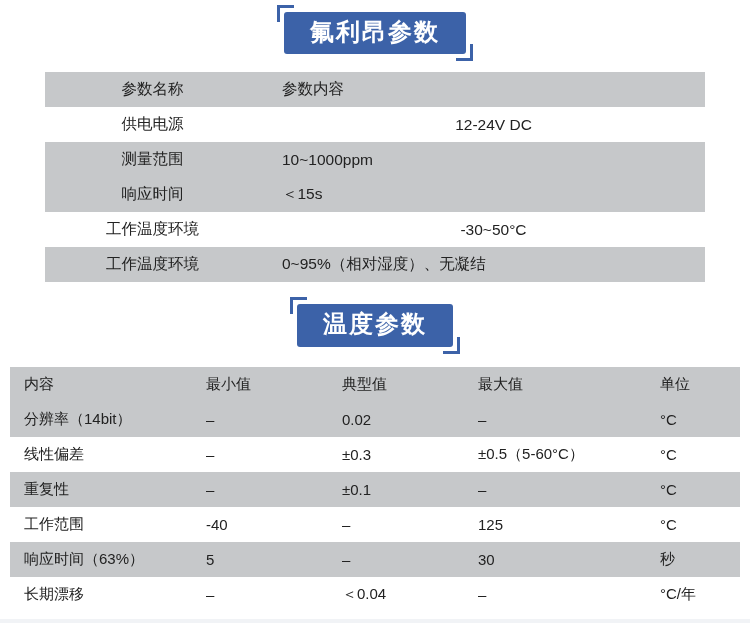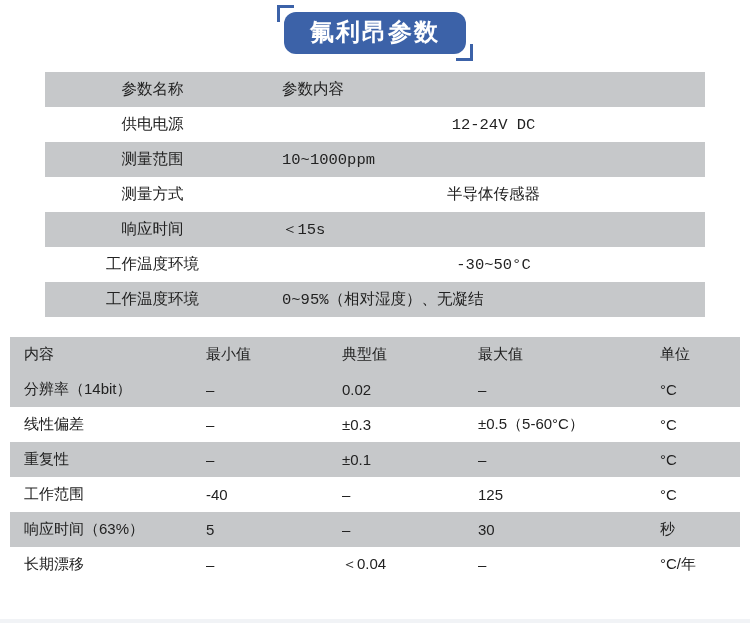--- a/index.html
+++ b/index.html
@@ -38,21 +38,21 @@
   .banner {
     display: inline-block;
     position: relative;
     background: #3c62a8;
     color: #ffffff;
     font-size: 24px;
     font-weight: bold;
     letter-spacing: 2px;
     padding: 7px 26px 9px 26px;
     line-height: 1.1;
-    border-radius: 12px;
+    border-radius: 3px;
   }
   .banner::before {
     content: "";
     position: absolute;
     left: -7px;
     top: -7px;
     width: 14px;
     height: 14px;
     border-left: 3px solid #3c62a8;
     border-top: 3px solid #3c62a8;
@@ -70,21 +70,20 @@
 
   .banner-1 { margin-top: 12px; }
   .banner-2 { margin-top: 22px; }
 
   
   .table1 {
     width: 660px;
     margin: 18px auto 1px auto;
     border-collapse: collapse;
     table-layout: fixed;
-    font-family: Liberation Mono, monospace;
   }
   .table1 td {
     height: 35px;
     font-size: 15.5px;
     color: #222222;
     padding: 0;
     vertical-align: middle;
   }
   .table1 tr.shade td { background: #c6c8ca; }
   .table1 tr.plain td { background: #ffffff; text-align: center; }
@@ -134,39 +133,38 @@
         <td class="c2">参数内容</td>
       </tr>
       <tr class="plain">
         <td class="c1">供电电源</td>
         <td class="c2">12-24V DC</td>
       </tr>
       <tr class="shade">
         <td class="c1">测量范围</td>
         <td class="c2">10~1000ppm</td>
       </tr>
-      <tr class="plain">
-        <td class="c1">测量方式</td>
-        <td class="c2">半导体传感器</td>
-      </tr>
       <tr class="shade">
         <td class="c1">响应时间</td>
         <td class="c2">＜15s</td>
       </tr>
       <tr class="plain">
         <td class="c1">工作温度环境</td>
         <td class="c2">-30~50°C</td>
       </tr>
       <tr class="shade">
         <td class="c1">工作温度环境</td>
         <td class="c2">0~95%（相对湿度）、无凝结</td>
       </tr>
     </tbody>
   </table>
 
+  <div class="banner-wrap banner-2">
+    <div class="banner">温度参数</div>
+  </div>
 
   <table class="table2">
     <tbody>
       <tr class="shade">
         <td class="w1">内容</td>
         <td class="w2">最小值</td>
         <td class="w3">典型值</td>
         <td class="w4">最大值</td>
         <td class="w5">单位</td>
       </tr>

